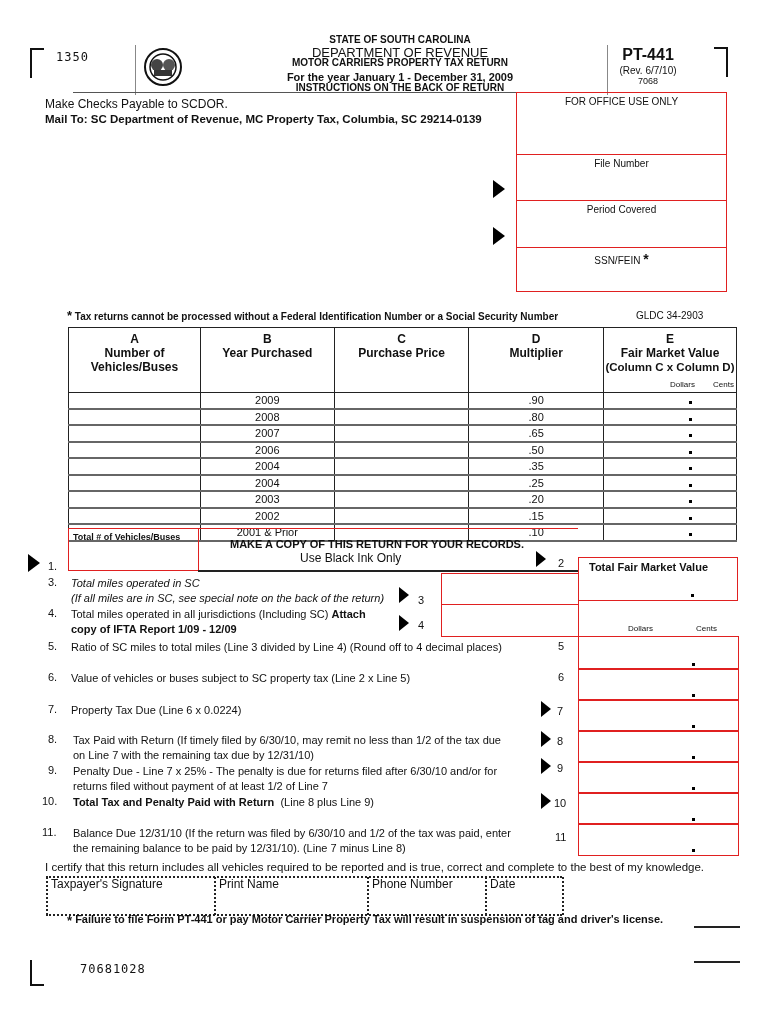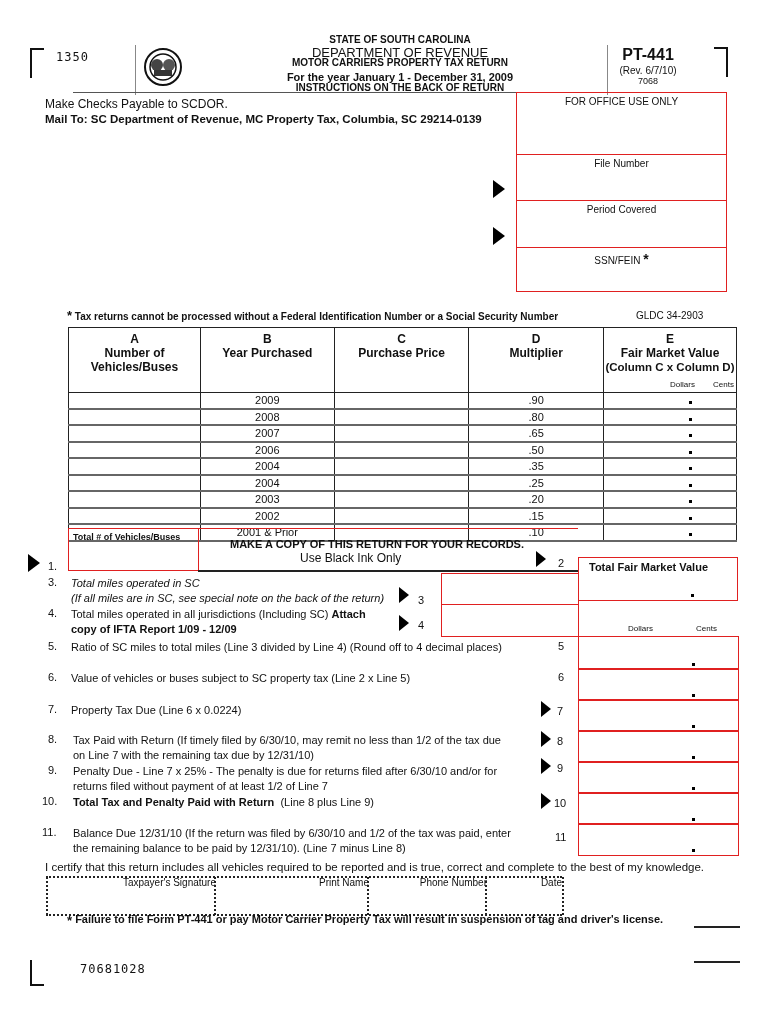--- a/index.html
+++ b/index.html
@@ -16,21 +16,21 @@
   table.grid { position: absolute; left: 68px; top: 327px; border-collapse: collapse; width: 669px; }
   table.grid td, table.grid th { border: 1px solid #222; padding: 0; }
   table.grid th { font-size: 12px; font-weight: bold; vertical-align: top; line-height: 14px; }
   table.grid td { height: 14.5px; font-size: 11px; text-align: center; line-height: 14px; border-bottom: 2px solid #666; }
   .dot { display: inline-block; width: 3px; height: 3px; background: #000; }
   .amt-box { position: absolute; left: 578px; width: 159px; height: 30px; border: 1px solid #e02020; }
   .amt-box .dot { position: absolute; left: 113px; bottom: 3px; }
   .line-num { position: absolute; font-size: 11px; }
   .line-text { position: absolute; font-size: 11px; line-height: 15px; }
   .ref { position: absolute; font-size: 11px; }
-  .sig-cell { position: absolute; top: 877px; height: 38px; border-left: 2px dotted #222; font-size: 10px; padding-left: 3px; text-align: right; }
+  .sig-cell { position: absolute; top: 877px; height: 38px; border-left: 2px dotted #222; font-size: 12px; padding-left: 3px; }
 </style>
 </head>
 <body>
 
 <div class="corner" style="left:30px;top:48px;width:12px;height:28px;border-width:2px 0 0 2px;"></div>
 <div class="corner" style="left:714px;top:47px;width:12px;height:28px;border-width:2px 2px 0 0;"></div>
 <div class="corner" style="left:30px;top:960px;width:12px;height:24px;border-width:0 0 2px 2px;"></div>
 <div class="abs" style="left:694px;top:926px;width:46px;height:2px;background:#222;"></div>
 <div class="abs" style="left:694px;top:961px;width:46px;height:2px;background:#222;"></div>
 

